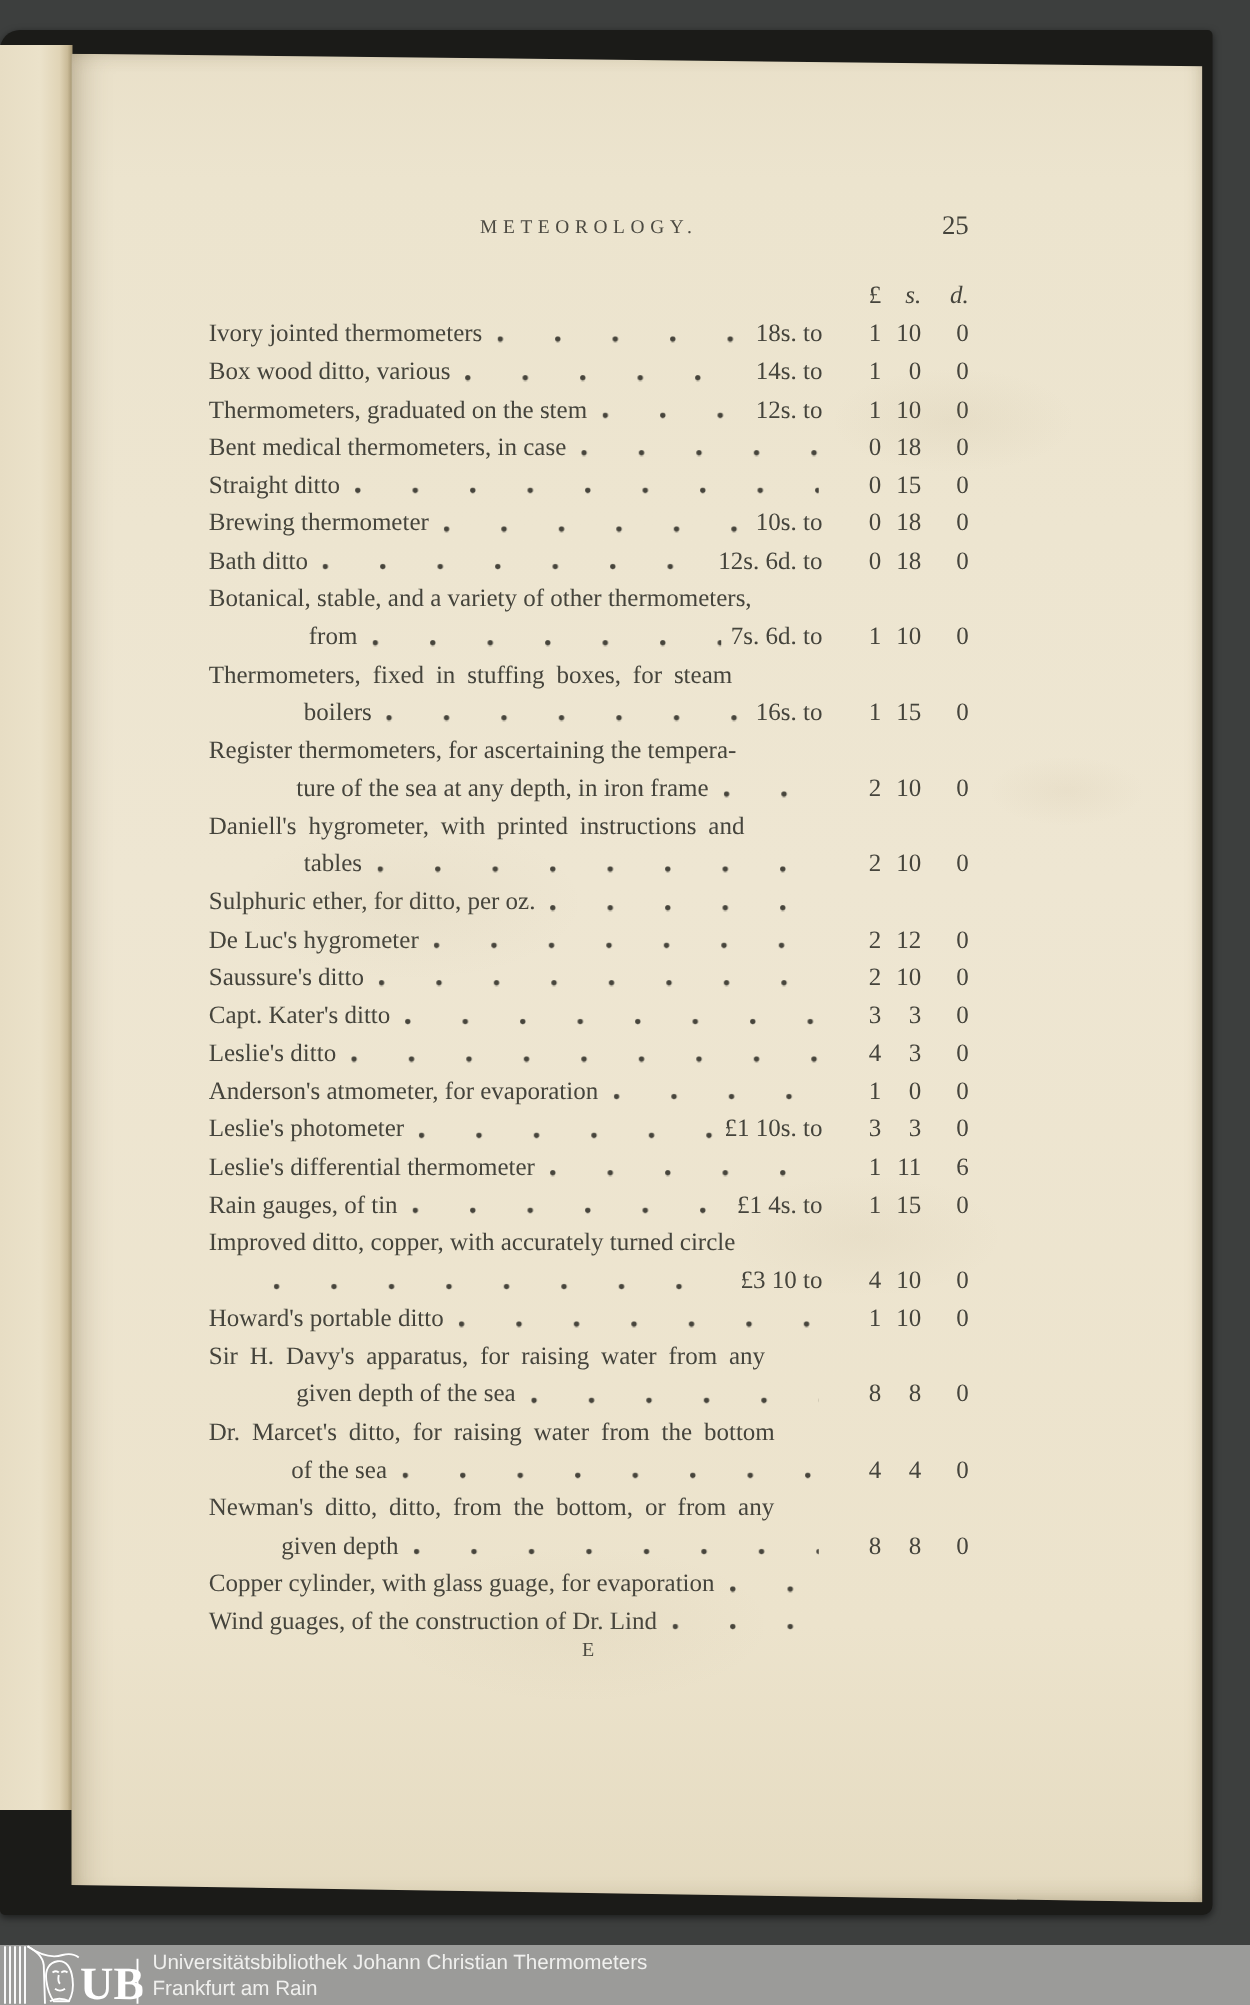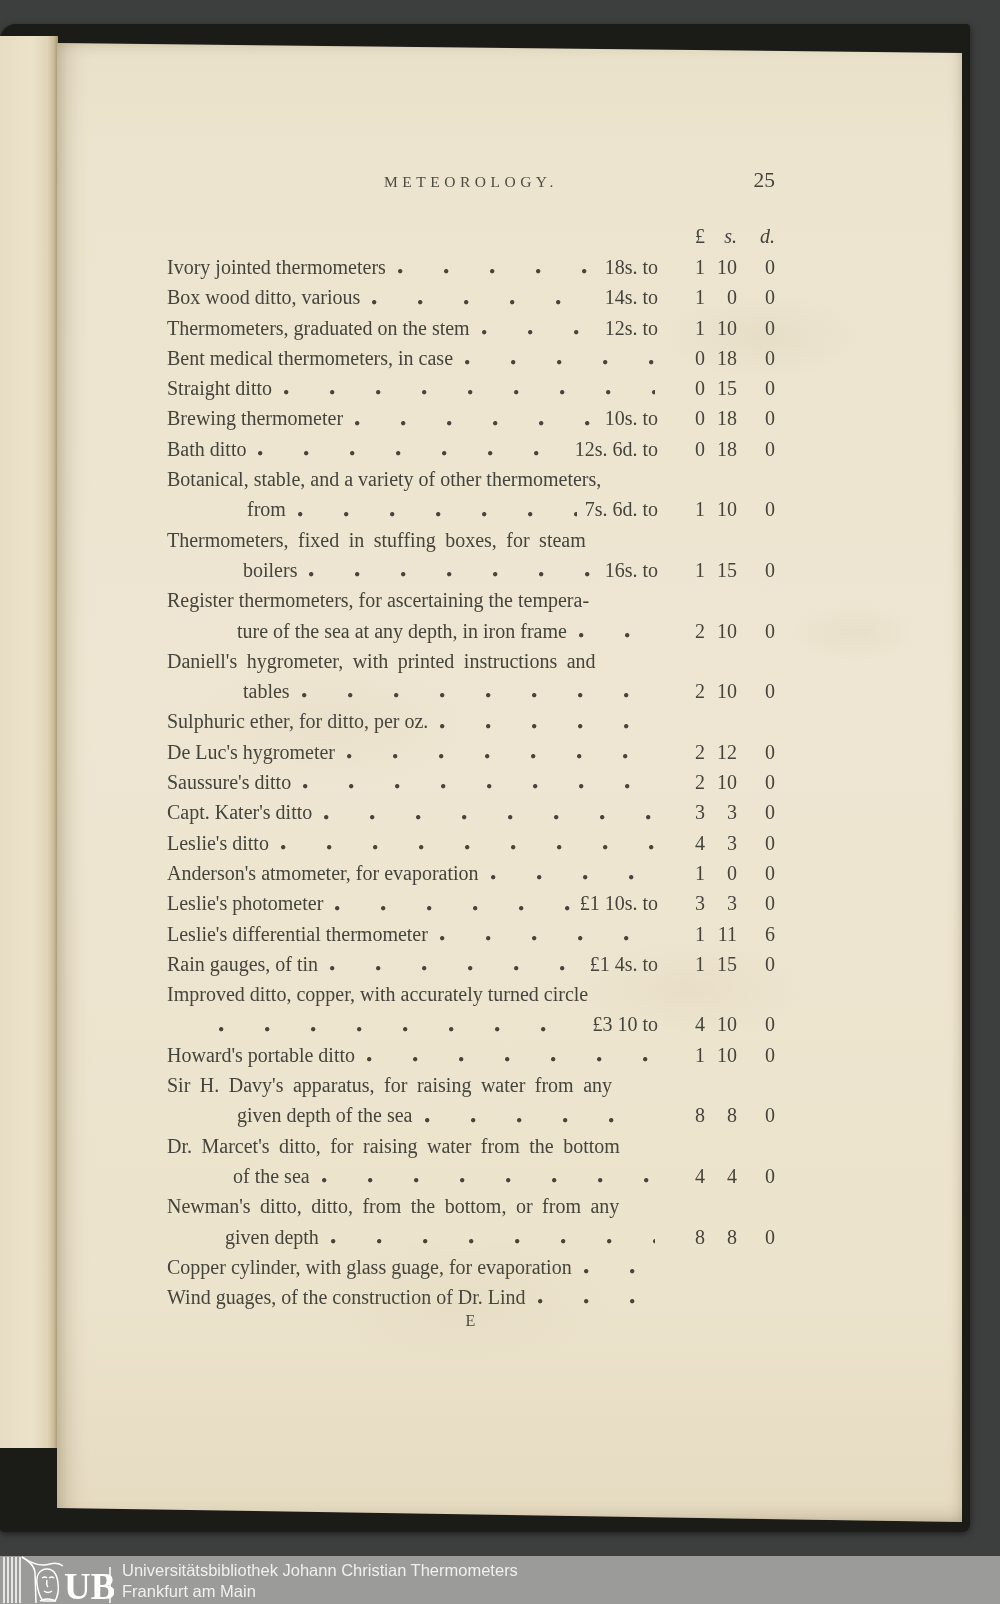--- a/index.html
+++ b/index.html
@@ -165,15 +165,15 @@
       <path d="M47 22 q3 -2 5 0"></path>
       <path d="M45 24 q-1 5 1 7"></path>
       <path d="M42 35 q4 3 8 0"></path>
       <path d="M38 45 q7 -4 16 0"></path>
       <line x1="108" y1="11" x2="108" y2="47"></line>
     </g>
     <text x="62" y="43" font-family="'Liberation Serif','DejaVu Serif',serif" font-size="37" font-weight="bold" fill="#ffffff">UB</text>
   </svg>
   <div class="footer-text">
     <div>Universitätsbibliothek Johann Christian Thermometers</div>
-    <div>Frankfurt am Main</div>
+    <div>Frankfurt am Rain</div>
   </div>
 </div>
 
 </body></html>

